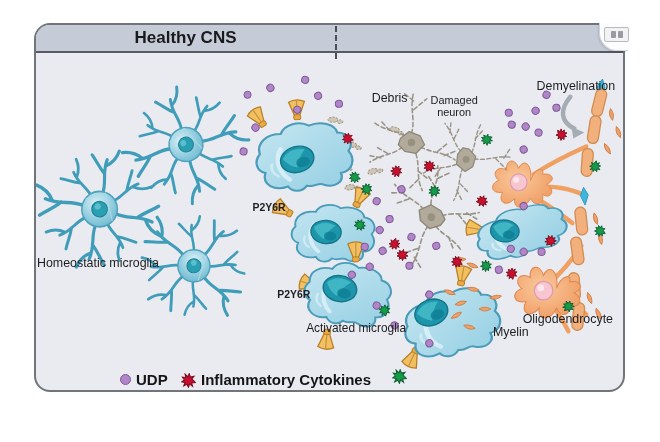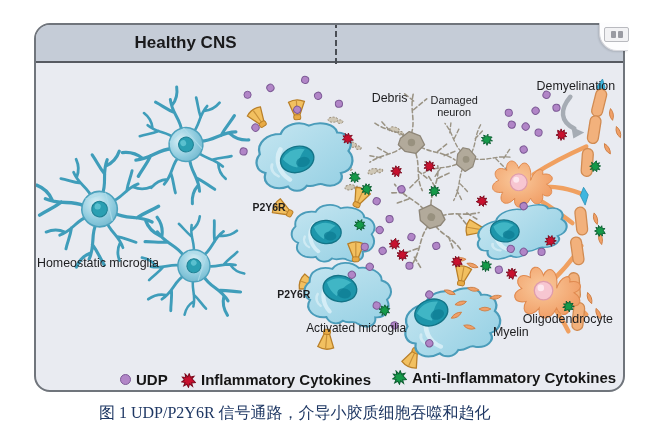--- a/index.html
+++ b/index.html
@@ -1,21 +1,21 @@
 <!DOCTYPE html>
 <html><head>
 <meta charset="utf-8">
 <style>
   html,body{margin:0;padding:0;background:#ffffff;}
   .page{position:relative;width:660px;height:442px;background:#ffffff;overflow:hidden;
         font-family:"Liberation Sans",sans-serif;}
   .figure{position:absolute;left:34px;top:23px;width:591px;height:369px;
           box-sizing:border-box;border:2px solid #70757c;border-radius:16px;
           background:#e9ebf1;overflow:hidden;}
-  .fig-header{position:absolute;left:0;top:0;width:100%;height:38px;
+  .fig-header{position:absolute;left:0;top:0;width:100%;height:28px;
           background:#c5ccd7;border-bottom:2px solid #565a61;box-sizing:border-box;
           display:flex;align-items:center;}
   .header-cell{font-weight:bold;font-size:17px;color:#1a1a1c;text-align:center;}
   .header-cell.healthy{width:299px;}
   .header-cell.damaged{flex:1;}
   .header-divider{width:0;height:42px;border-left:2px dashed #4a4e55;}
   .diagram-svg{position:absolute;left:0;top:42px;width:587px;height:323px;}
   .diagram-svg text{font-family:"Liberation Sans",sans-serif;fill:#1d1d1f;}
   .legend{position:absolute;left:0;top:343px;width:100%;height:24px;}
   .legend-item{position:absolute;display:flex;align-items:center;gap:5px;
@@ -325,25 +325,23 @@
       <div class="legend-item li-infl">
         <svg width="15" height="15" viewBox="-11 -11 22 22">
           <use href="#cytshape" id="legend-infl-icon" fill="#c8102e" stroke="#7c0a1e" stroke-width="1.5"></use>
         </svg>
         <span>Inflammatory Cytokines</span>
       </div>
       <div class="legend-item li-anti">
         <svg width="15" height="15" viewBox="-11 -11 22 22">
           <use href="#cytshape" id="legend-anti-icon" fill="#159a49" stroke="#0c5e31" stroke-width="1.5"></use>
         </svg>
-        <span>Anti-Inflammatory Cytokines</span>
       </div>
     </div>
   </div>
 
   <div class="page-curl"></div>
   <div class="corner-badge" title="">
     <span></span>
     <span></span>
   </div>
 
-  <div class="caption">图 1 UDP/P2Y6R 信号通路，介导小胶质细胞吞噬和趋化</div>
 </div>
 
 </body></html>

